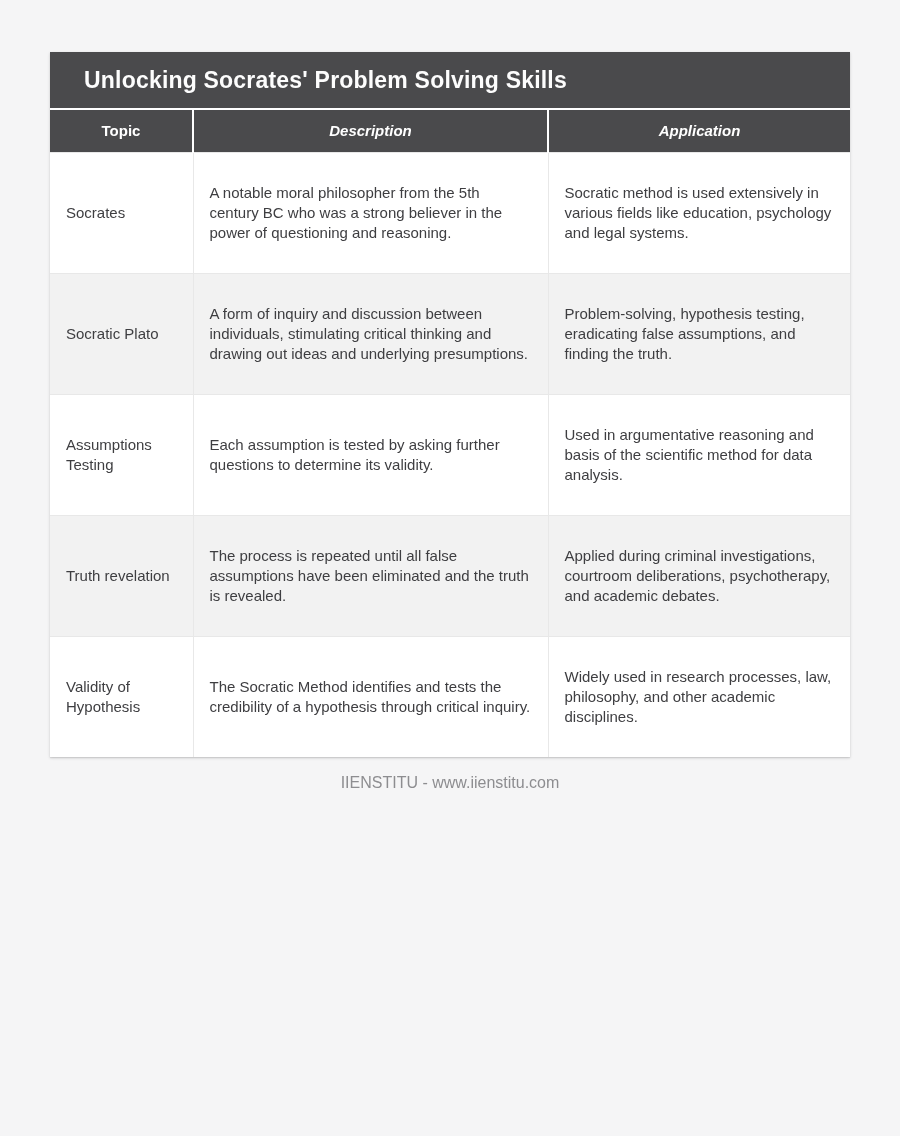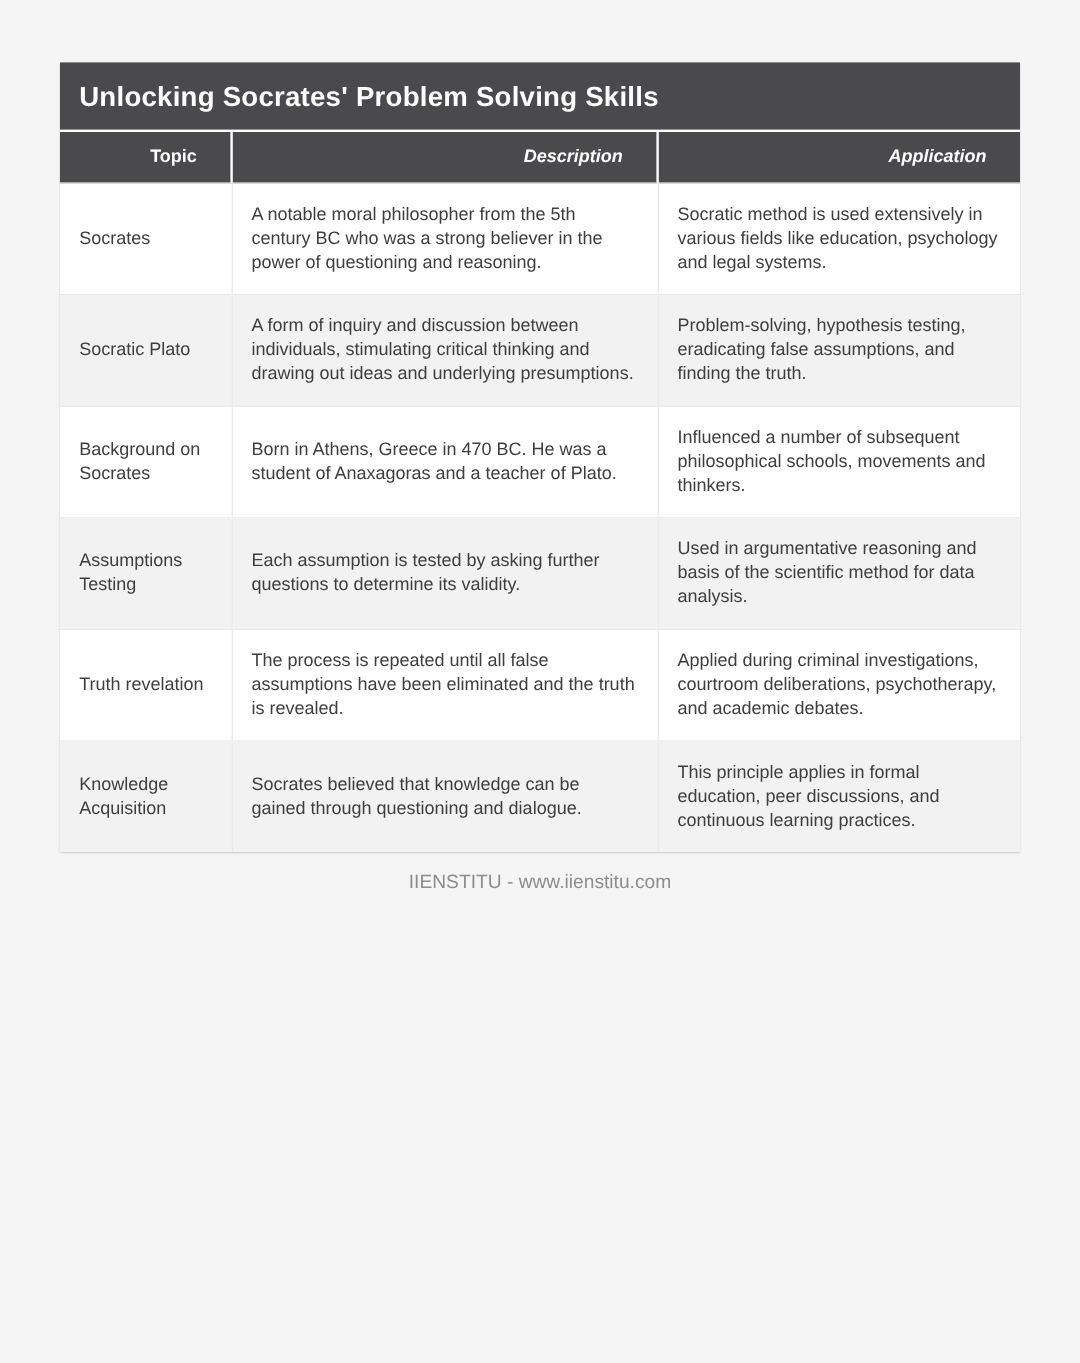--- a/index.html
+++ b/index.html
@@ -18,50 +18,50 @@
     margin: 52px auto 0 auto;
     background: #ffffff;
     box-shadow: 0 1px 3px rgba(0,0,0,0.15), 0 1px 1px rgba(0,0,0,0.08);
   }
   .title-band {
     background: #4a4a4c;
     color: #fdfdfd;
     font-size: 23px;
     font-weight: 700;
     line-height: 28px;
-    padding: 14px 16px;
+    padding: 14px 34px;
     border-bottom: 2px solid #ffffff;
     letter-spacing: 0.2px;
     margin-top: 35px;
   }
   table.data-table {
     width: 100%;
     border-collapse: collapse;
     table-layout: fixed;
     font-size: 15px;
     line-height: 20px;
     color: #3e3e41;
   }
   col.c-topic { width: 143px; }
   col.c-desc  { width: 355px; }
   col.c-app   { width: 302px; }
   thead th {
     background: #4a4a4c;
     color: #ffffff;
     font-size: 15px;
     font-weight: 700;
-    text-align: right;
+    text-align: center;
     padding: 11px 28px;
   }
   thead th + th {
     border-left: 2px solid #ffffff;
     font-style: italic;
   }
   tbody td {
-    padding: 16px 16px;
+    padding: 30px 16px;
     vertical-align: middle;
     text-align: left;
     border-top: 1px solid #e8e8e8;
     word-wrap: break-word;
   }
   tbody td + td {
     border-left: 1px solid #e8e8e8;
   }
   tbody tr:nth-child(even) {
     background: #f2f2f2;
@@ -99,36 +99,31 @@
         <td>Socrates</td>
         <td>A notable moral philosopher from the 5th century BC who was a strong believer in the power of questioning and reasoning.</td>
         <td>Socratic method is used extensively in various fields like education, psychology and legal systems.</td>
       </tr>
       <tr>
         <td>Socratic Plato</td>
         <td>A form of inquiry and discussion between individuals, stimulating critical thinking and drawing out ideas and underlying presumptions.</td>
         <td>Problem-solving, hypothesis testing, eradicating false assumptions, and finding the truth.</td>
       </tr>
       <tr>
-        <td>Background on Socrates</td>
-        <td>Born in Athens, Greece in 470 BC. He was a student of Anaxagoras and a teacher of Plato.</td>
-        <td>Influenced a number of subsequent philosophical schools, movements and thinkers.</td>
-      </tr>
-      <tr>
         <td>Assumptions Testing</td>
         <td>Each assumption is tested by asking further questions to determine its validity.</td>
         <td>Used in argumentative reasoning and basis of the scientific method for data analysis.</td>
       </tr>
       <tr>
         <td>Truth revelation</td>
         <td>The process is repeated until all false assumptions have been eliminated and the truth is revealed.</td>
         <td>Applied during criminal investigations, courtroom deliberations, psychotherapy, and academic debates.</td>
       </tr>
       <tr>
-        <td>Knowledge Acquisition</td>
-        <td>Socrates believed that knowledge can be gained through questioning and dialogue.</td>
-        <td>This principle applies in formal education, peer discussions, and continuous learning practices.</td>
+        <td>Validity of Hypothesis</td>
+        <td>The Socratic Method identifies and tests the credibility of a hypothesis through critical inquiry.</td>
+        <td>Widely used in research processes, law, philosophy, and other academic disciplines.</td>
       </tr>
     </tbody>
   </table>
 </div>
 
 <div class="footer">IIENSTITU - www.iienstitu.com</div>
 
 </body></html>

